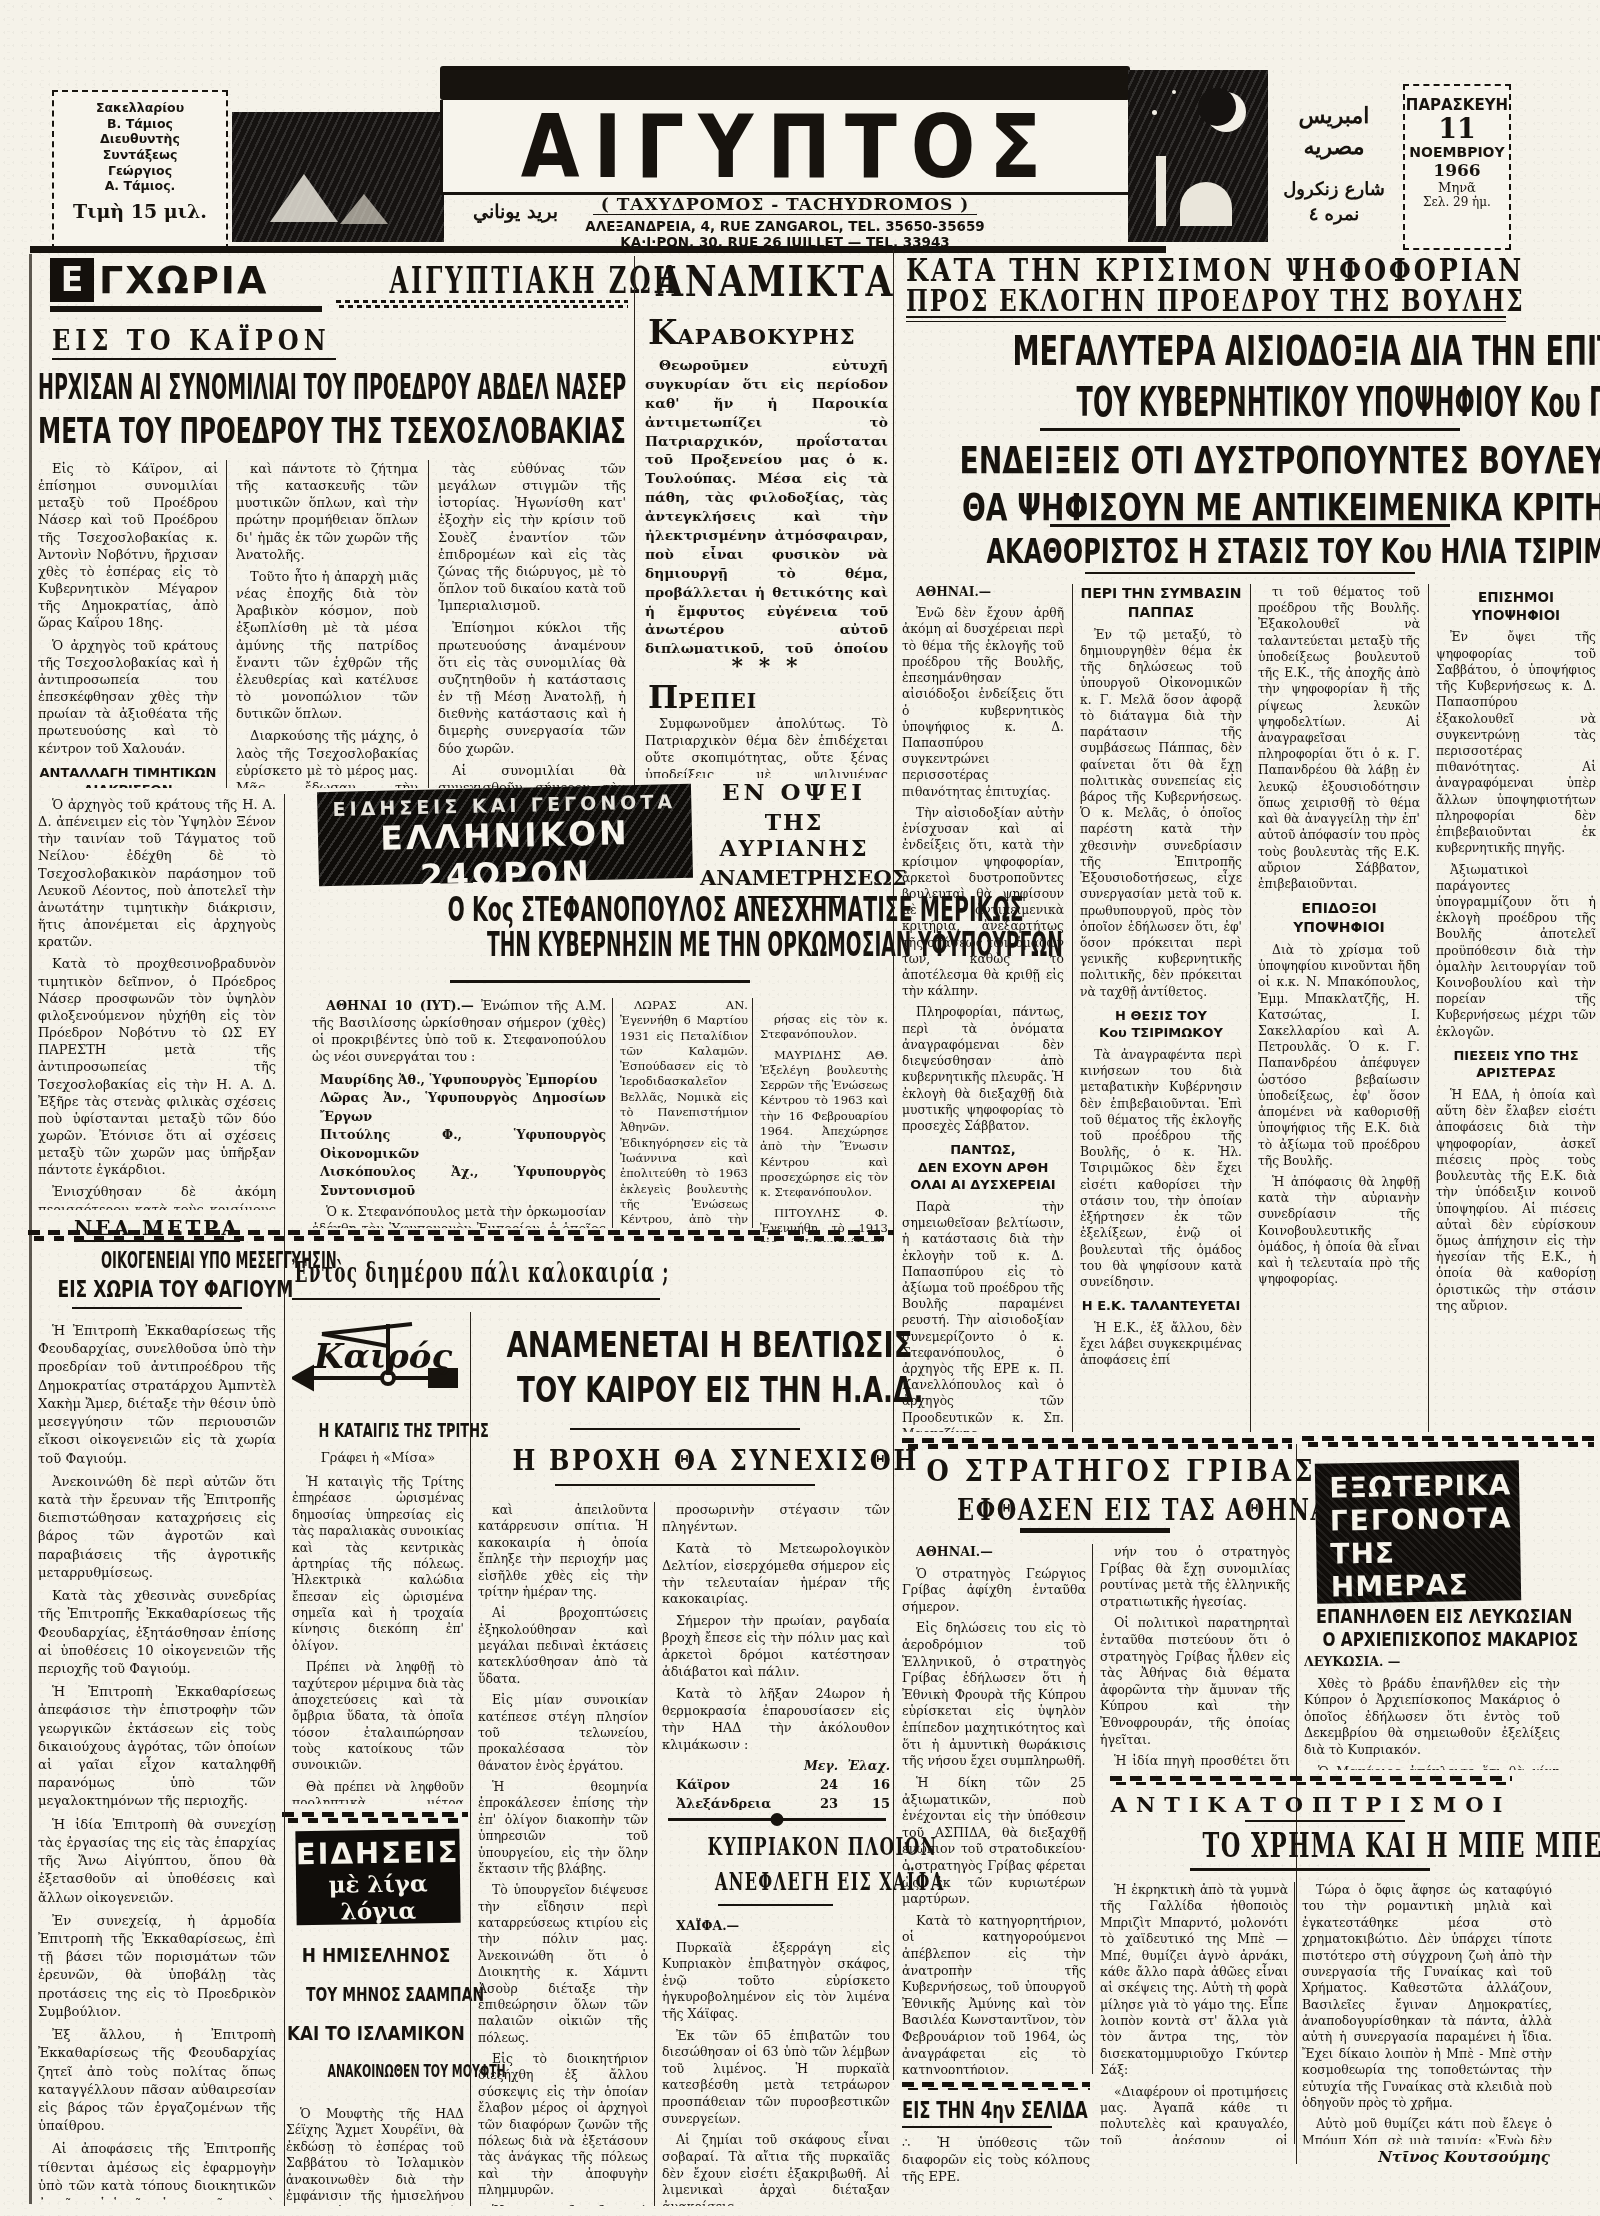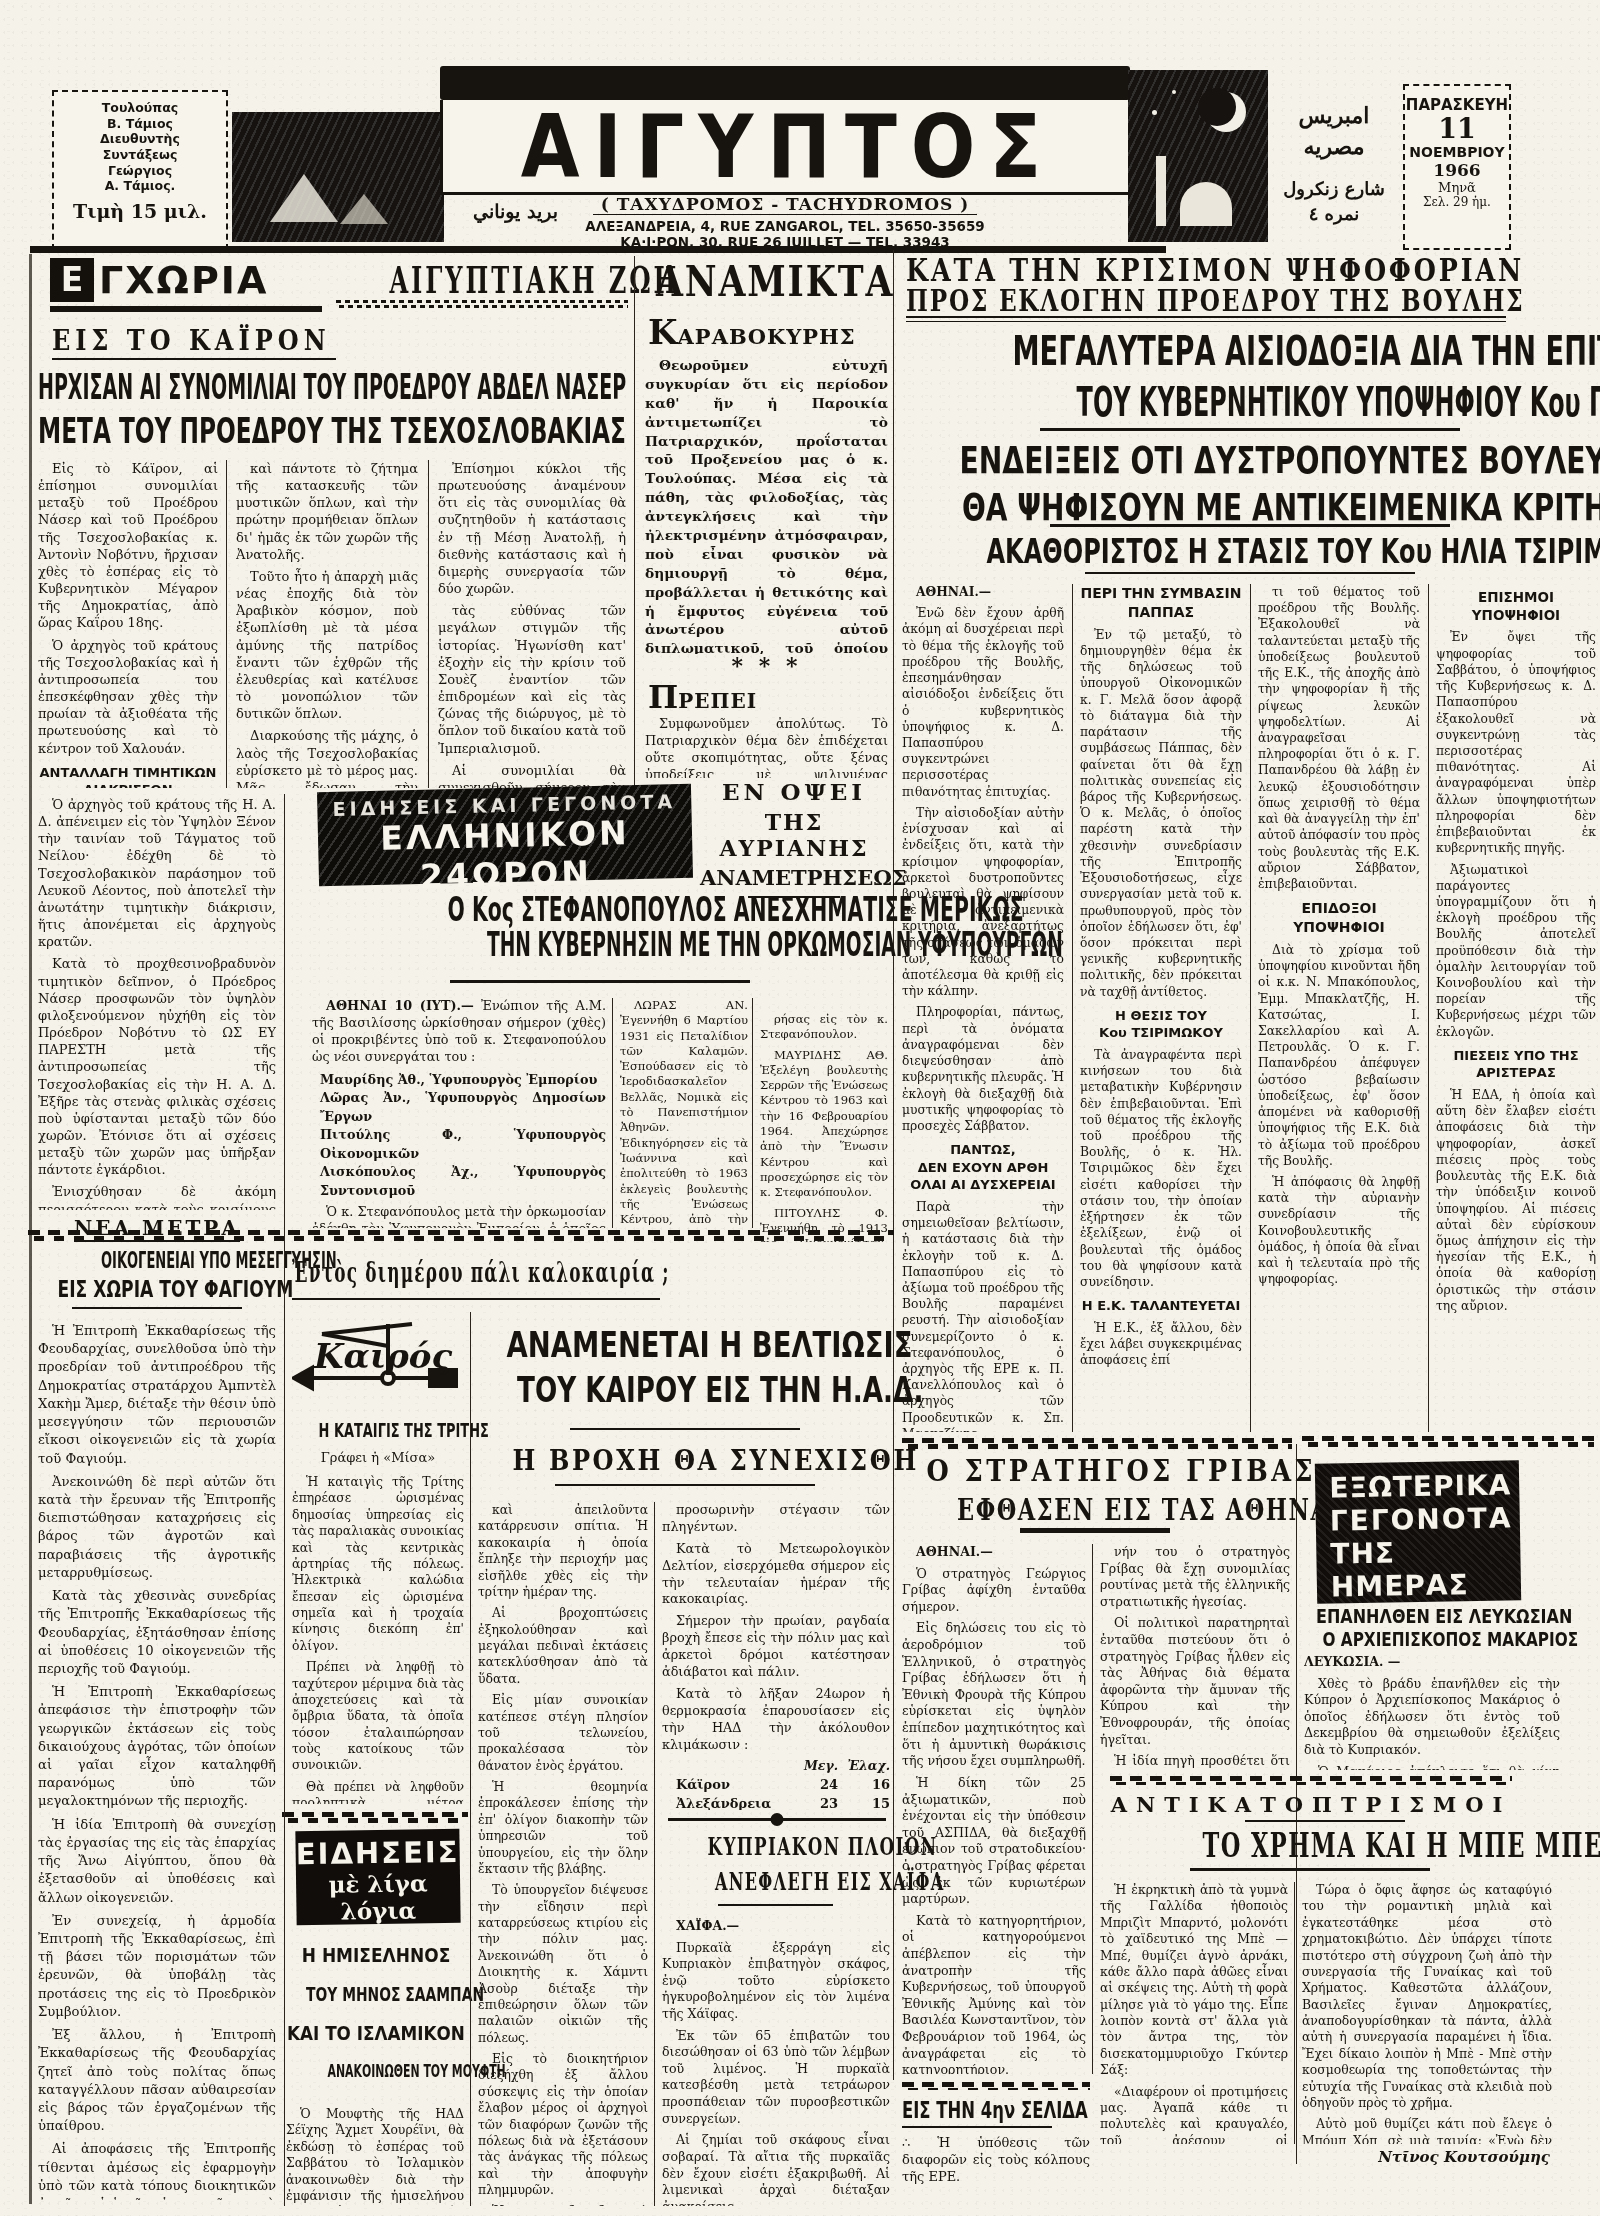--- a/index.html
+++ b/index.html
@@ -39,21 +39,21 @@
   .thead span{width:52px;text-align:right}
   .arab{font-size:19px;font-weight:bold;line-height:1.4;direction:rtl}
 </style>
 </head>
 <body>
 
 <div id="page">
 
   <div class="abs dashbox ctr" style="left:52px;top:90px;width:172px;height:148px;padding-top:8px">
     <div class="san b" style="font-size:12.5px;line-height:1.25">
-      <div>Τουλούπας</div>
+      <div>Σακελλαρίου</div>
       <div>Β. Τάμιος</div>
       <div>Διευθυντὴς</div>
       <div>Συντάξεως</div>
       <div>Γεώργιος</div>
       <div>Α. Τάμιος.</div>
     </div>
     <div class="ser b" style="font-size:19px;margin-top:6px">Τιμὴ 15 μιλ.</div>
   </div>
 
   <div class="abs art" style="left:232px;top:112px;width:212px;height:130px">
@@ -124,22 +124,22 @@
 
   </div>
   <div class="abs vr" style="left:226px;top:460px;height:328px"></div>
   <div class="abs bt" style="left:236px;top:460px;width:182px;height:328px">
     <p>καὶ πάντοτε τὸ ζήτημα τῆς κατασκευῆς τῶν μυστικῶν ὅπλων, καὶ τὴν πρώτην προμήθειαν ὅπλων δι' ἡμᾶς ἐκ τῶν χωρῶν τῆς Ἀνατολῆς.</p>
     <p>Τοῦτο ἦτο ἡ ἀπαρχὴ μιᾶς νέας ἐποχῆς διὰ τὸν Ἀραβικὸν κόσμον, ποὺ ἐξωπλίσθη μὲ τὰ μέσα ἀμύνης τῆς πατρίδος ἔναντι τῶν ἐχθρῶν τῆς ἐλευθερίας καὶ κατέλυσε τὸ μονοπώλιον τῶν δυτικῶν ὅπλων.</p>
     <p>Διαρκούσης τῆς μάχης, ὁ λαὸς τῆς Τσεχοσλοβακίας εὑρίσκετο μὲ τὸ μέρος μας. Μᾶς ἔδωσαν τὴν δυνατότητα νὰ ἀντιμετωπίσωμεν τὸ μονοπώλιον τῶν ὅπλων καὶ μᾶς ἐπέτρεψαν νὰ προχωρήσωμεν εἰς τὸν δρόμον τῆς ἀνεξαρτησίας.</p>
   </div>
   <div class="abs vr" style="left:428px;top:460px;height:328px"></div>
   <div class="abs bt" style="left:438px;top:460px;width:188px;height:328px">
+    <p>τὰς εὐθύνας τῶν μεγάλων στιγμῶν τῆς ἱστορίας. Ἠγωνίσθη κατ' ἐξοχὴν εἰς τὴν κρίσιν τοῦ Σουὲζ ἐναντίον τῶν ἐπιδρομέων καὶ εἰς τὰς ζώνας τῆς διώρυγος, μὲ τὸ ὅπλον τοῦ δικαίου κατὰ τοῦ Ἰμπεριαλισμοῦ.</p>
     <p>Ἐπίσημοι κύκλοι τῆς πρωτευούσης ἀναμένουν ὅτι εἰς τὰς συνομιλίας θὰ συζητηθοῦν ἡ κατάστασις ἐν τῇ Μέσῃ Ἀνατολῇ, ἡ διεθνὴς κατάστασις καὶ ἡ διμερὴς συνεργασία τῶν δύο χωρῶν.</p>
-    <p>τὰς εὐθύνας τῶν μεγάλων στιγμῶν τῆς ἱστορίας. Ἠγωνίσθη κατ' ἐξοχὴν εἰς τὴν κρίσιν τοῦ Σουὲζ ἐναντίον τῶν ἐπιδρομέων καὶ εἰς τὰς ζώνας τῆς διώρυγος, μὲ τὸ ὅπλον τοῦ δικαίου κατὰ τοῦ Ἰμπεριαλισμοῦ.</p>
     <p>Αἱ συνομιλίαι θὰ συνεχισθοῦν σήμερον τὴν πρωίαν. Τὸ πρόγραμμα τοῦ ἐπισήμου ἐπισκέπτου περιλαμβάνει ἐπίσκεψιν εἰς τὸ Μουσεῖον καὶ τὰς Πυραμίδας.</p>
   </div>
 
   <div class="abs bt" style="left:38px;top:796px;width:238px;height:414px">
     <p>Ὁ ἀρχηγὸς τοῦ κράτους τῆς Η. Α. Δ. ἀπένειμεν εἰς τὸν Ὑψηλὸν Ξένον τὴν ταινίαν τοῦ Τάγματος τοῦ Νείλου· ἐδέχθη δὲ τὸ Τσεχοσλοβακικὸν παράσημον τοῦ Λευκοῦ Λέοντος, ποὺ ἀποτελεῖ τὴν ἀνωτάτην τιμητικὴν διάκρισιν, ἥτις ἀπονέμεται εἰς ἀρχηγοὺς κρατῶν.</p>
     <p>Κατὰ τὸ προχθεσινοβραδυνὸν τιμητικὸν δεῖπνον, ὁ Πρόεδρος Νάσερ προσφωνῶν τὸν ὑψηλὸν φιλοξενούμενον ηὐχήθη εἰς τὸν Πρόεδρον Νοβότνυ τὸ ΩΣ ΕΥ ΠΑΡΕΣΤΗ μετὰ τῆς ἀντιπροσωπείας τῆς Τσεχοσλοβακίας εἰς τὴν Η. Α. Δ. Ἐξῆρε τὰς στενὰς φιλικὰς σχέσεις ποὺ ὑφίστανται μεταξὺ τῶν δύο χωρῶν. Ἐτόνισε ὅτι αἱ σχέσεις μεταξὺ τῶν χωρῶν μας ὑπῆρξαν πάντοτε ἐγκάρδιοι.</p>
     <p>Ἐνισχύθησαν δὲ ἀκόμη περισσότερον κατὰ τοὺς κρισίμους ἀγῶνας τοῦ λαοῦ μας εἰς ὅλους τοὺς τομεῖς, τοὺς πολιτικούς, οἰκονομικοὺς καὶ πνευματικούς. Ἐλευθέρως ἀναπτύσσεται ἔκτοτε ἡ συνεργασία τῶν δύο χωρῶν εἰς ὅλα τὰ ἐπίπεδα.</p>
   </div>
 
   <div class="abs ctr" style="left:38px;top:1216px;width:238px">

